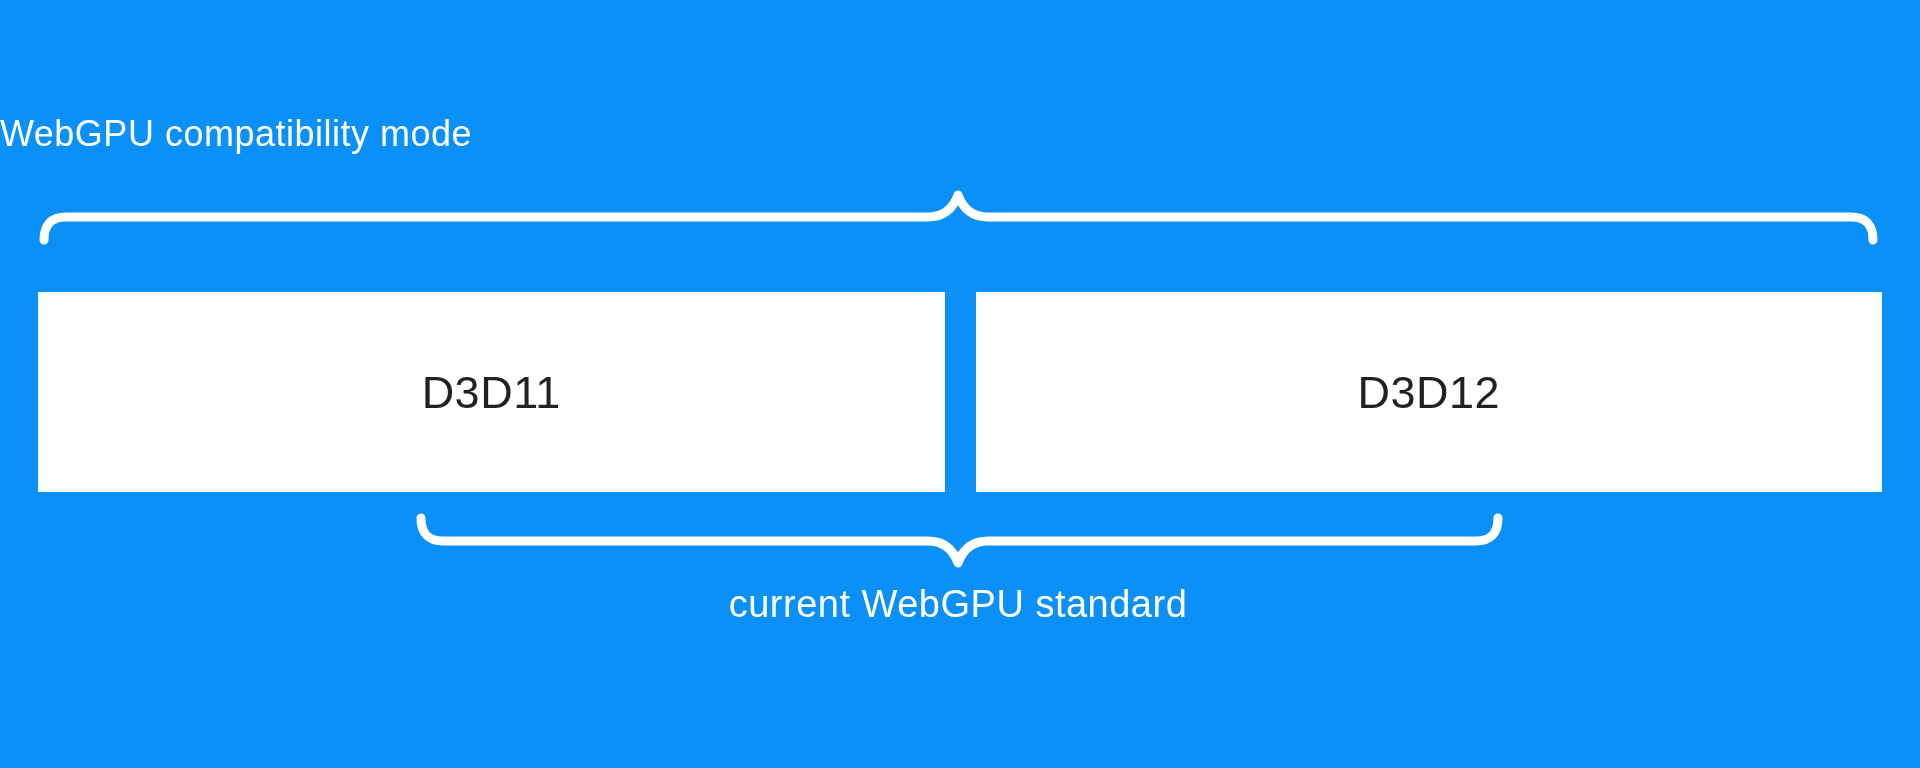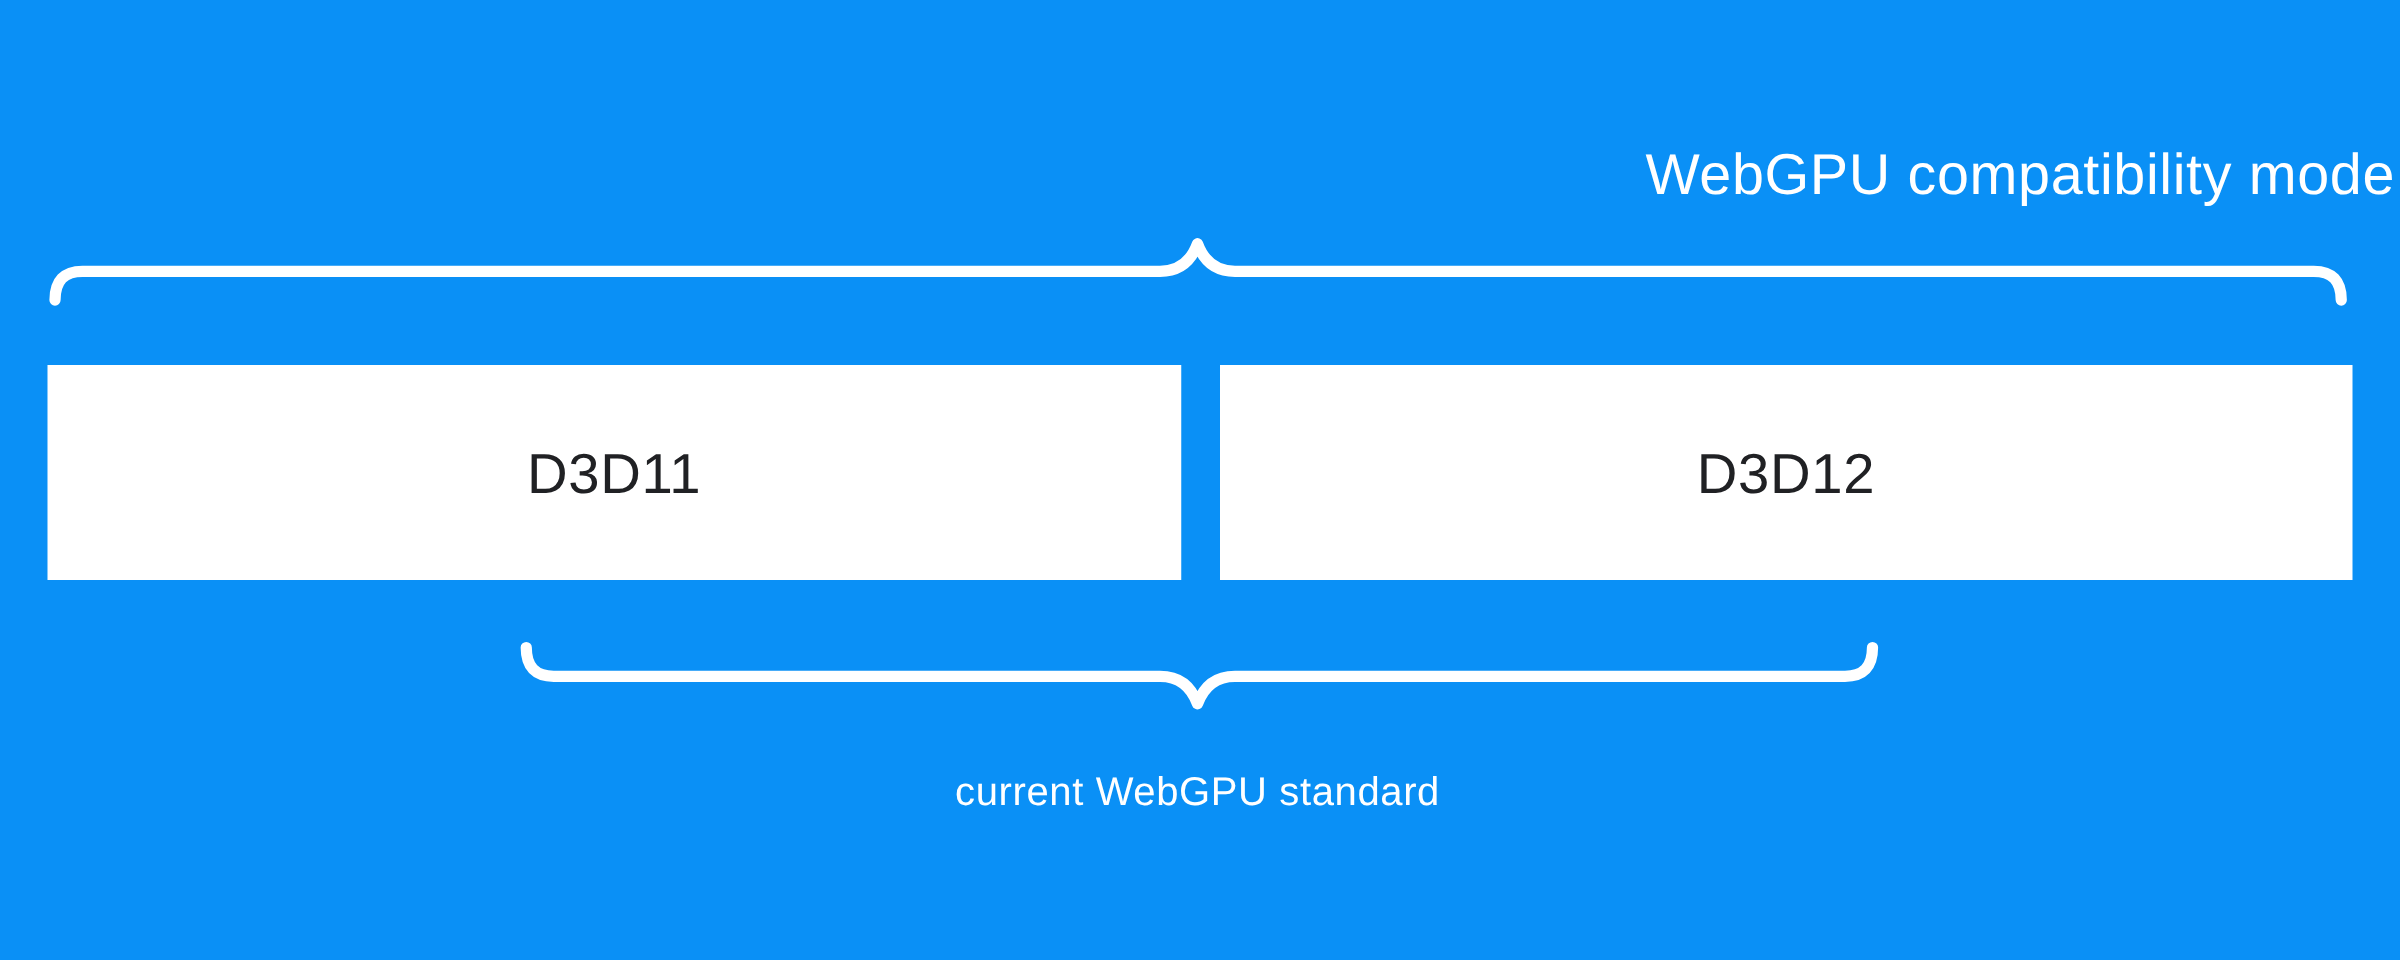--- a/index.html
+++ b/index.html
@@ -20,22 +20,22 @@
     position: relative;
     width: 1920px;
     height: 768px;
     background: var(--background);
   }
   .top-label {
     position: absolute;
     top: 116px;
     left: 0;
     right: 4px;
-    text-align: right;
-    font-size: 46px;
+    text-align: left;
+    font-size: 36px;
     line-height: 1;
     font-weight: 400;
     color: var(--label-text);
     letter-spacing: 0.5px;
   }
   .brace-layer {
     position: absolute;
     top: 0;
     left: 0;
     width: 1920px;
@@ -47,21 +47,21 @@
     stroke: var(--brace);
     stroke-width: 9;
     stroke-linecap: round;
     stroke-linejoin: round;
   }
   .box-row {
     position: absolute;
     top: 292px;
     left: 38px;
     width: 1844px;
-    height: 172px;
+    height: 200px;
     display: flex;
     gap: 31px;
   }
   .api-box {
     flex: 1 1 0;
     background: var(--box-background);
     display: flex;
     align-items: center;
     justify-content: center;
   }
@@ -71,26 +71,25 @@
     font-weight: 400;
     color: var(--box-text);
     letter-spacing: 0.5px;
   }
   .bottom-label {
     position: absolute;
     top: 585px;
     left: 0;
     right: 4px;
     text-align: center;
-    font-size: 32px;
+    font-size: 38px;
     line-height: 1;
     font-weight: 400;
     color: var(--label-text);
     letter-spacing: 0.5px;
-    margin-top: 32px;
   }
 </style>
 </head>
 <body>
 
 <div class="canvas">
 
   <div class="top-label">WebGPU compatibility mode</div>
 
   <svg class="brace-layer" viewBox="0 0 1920 768">

